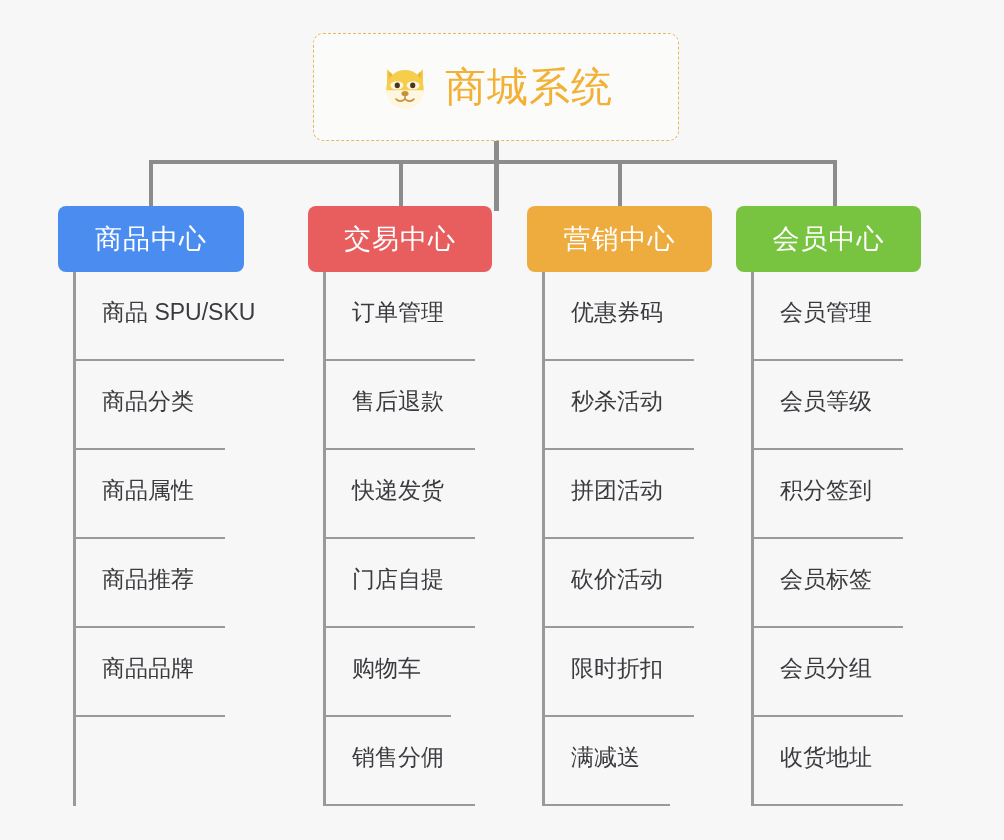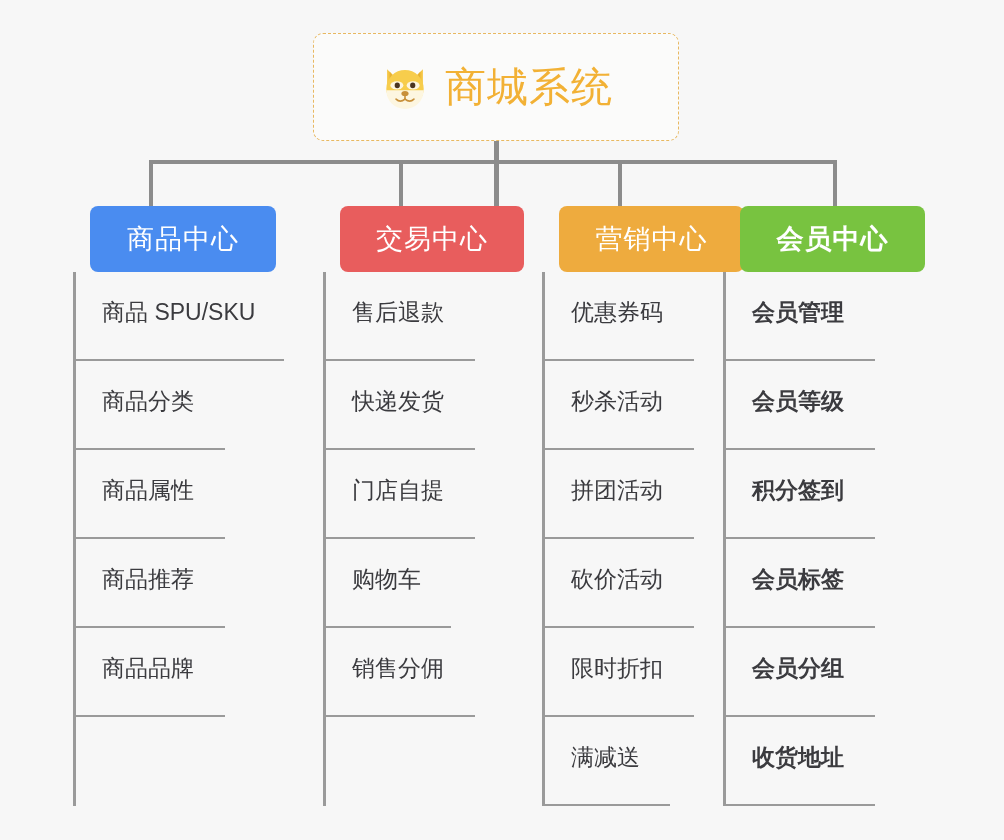--- a/index.html
+++ b/index.html
@@ -67,21 +67,20 @@
     box-sizing: border-box;
     height: 66px;
     border-radius: 8px;
     display: flex;
     align-items: center;
     justify-content: center;
     color: #ffffff;
     font-size: 27px;
     letter-spacing: 1px;
     white-space: nowrap;
-    margin-left: 32px;
   }
   .branch-spine {
     position: absolute;
     left: 15px;
     top: 66px;
     width: 3px;
     background: #9a9a9a;
   }
   .leaf-list {
     position: relative;
@@ -112,21 +111,21 @@
     background: #9a9a9a;
   }
 
   
   .branch-0 { left: 58px; }
   .branch-0 .branch-header { width: 186px; background: #4a8cf0; }
   .branch-1 { left: 308px; }
   .branch-1 .branch-header { width: 184px; background: #e85d5d; }
   .branch-2 { left: 527px; font-family: Liberation Serif, serif; }
   .branch-2 .branch-header { width: 185px; background: #eeab3e; }
-  .branch-3 { left: 708px; font-weight: bold; }
+  .branch-3 { left: 736px; }
   .branch-3 .branch-header { width: 185px; background: #78c council; }
   .branch-3 .branch-header { background: #78c340; }
 </style>
 </head>
 <body>
 
 <div id="mindmap">
 
   <div class="root-node">
     <span class="root-emoji">
@@ -186,20 +185,24 @@
     </ul>
   </div>
 
   <div class="branch branch-1">
     <div class="branch-header">
       <span>交易中心</span>
     </div>
     <div class="branch-spine" style="height:534px;"></div>
     <ul class="leaf-list">
       <li class="leaf-item">
+        <span class="leaf-label">订单管理</span>
+        <span class="leaf-rule" style="width:152px;"></span>
+      </li>
+      <li class="leaf-item">
         <span class="leaf-label">售后退款</span>
         <span class="leaf-rule" style="width:152px;"></span>
       </li>
       <li class="leaf-item">
         <span class="leaf-label">快递发货</span>
         <span class="leaf-rule" style="width:152px;"></span>
       </li>
       <li class="leaf-item">
         <span class="leaf-label">门店自提</span>
         <span class="leaf-rule" style="width:152px;"></span>

